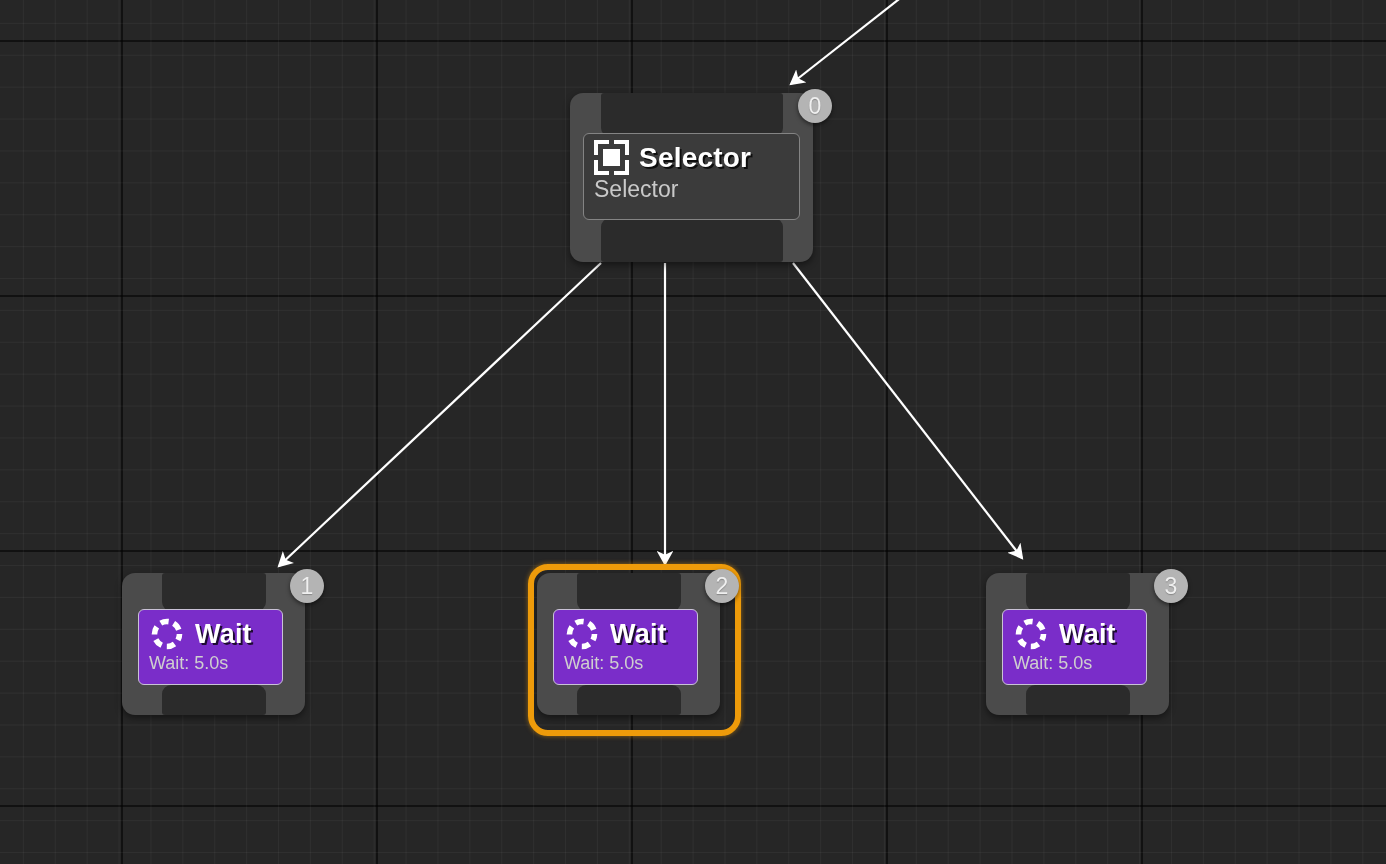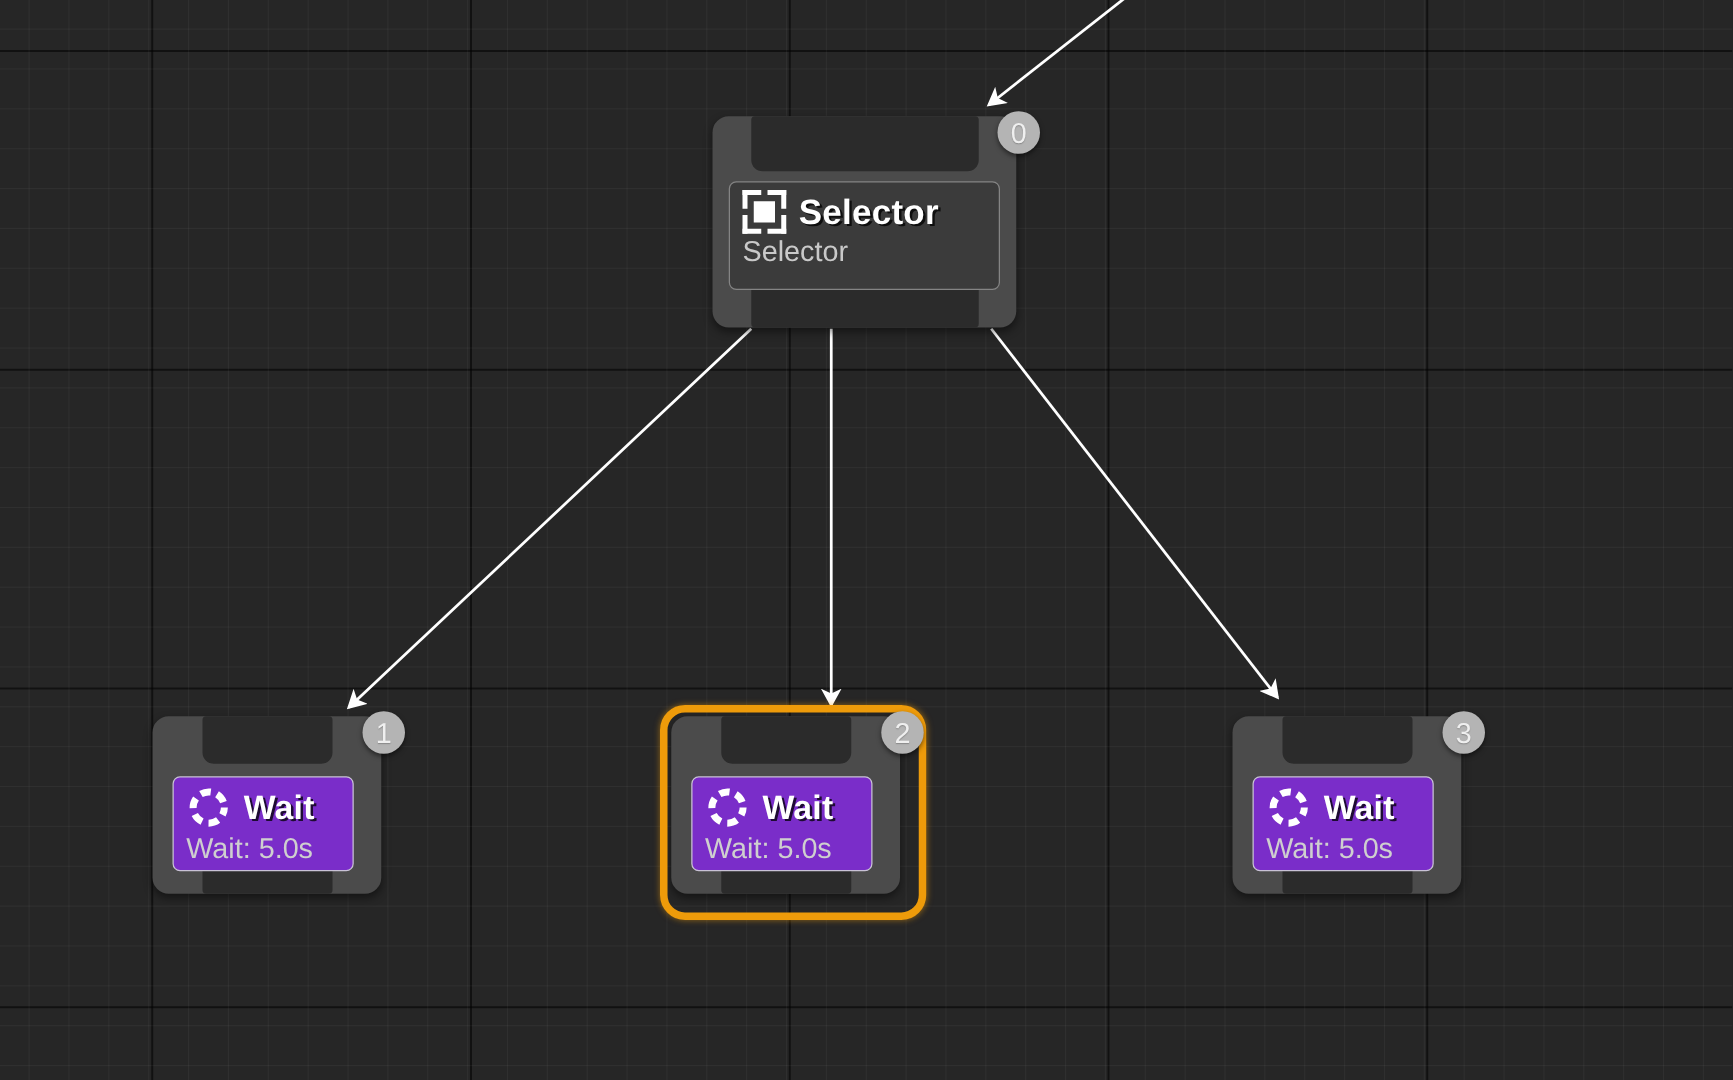--- a/index.html
+++ b/index.html
@@ -73,21 +73,20 @@
     bottom: 0;
     border-bottom-left-radius: 3px;
     border-bottom-right-radius: 3px;
   }
   .node-body {
     position: absolute;
     z-index: 3;
     border-radius: 6px;
     box-sizing: border-box;
     overflow: hidden;
-    margin-top: 12px;
   }
   .node-title-row {
     display: flex;
     align-items: center;
     gap: 10px;
     padding: 6px 10px 2px 10px;
   }
   .node-title {
     font-size: 28px;
     font-weight: bold;
@@ -156,21 +155,21 @@
   
   .wait-node { width: 183px; height: 142px; top: 573px; }
   .wait-node .pin-top    { width: 104px; height: 38px; }
   .wait-node .pin-bottom { width: 104px; height: 30px; }
   .wait-node .node-body {
     left: 16px; top: 36px; width: 145px; height: 76px;
     background: #7a2dc9;
     border: 1.5px solid #c9c2d6;
   }
   .wait-node .node-title { font-size: 27px; }
-  .wait-node .node-sub   { font-size: 23px; color: #cfcfcf; }
+  .wait-node .node-sub   { font-size: 18px; color: #cfcfcf; }
   .wait-node .badge { left: 168px; top: -4px; }
 
   .node-selected .sel-ring {
     position: absolute;
     left: -9px; top: -9px;
     width: calc(100% + 18px);
     height: calc(100% + 18px);
     border: 6px solid #ee9b0a;
     border-radius: 20px;
     z-index: 1;

